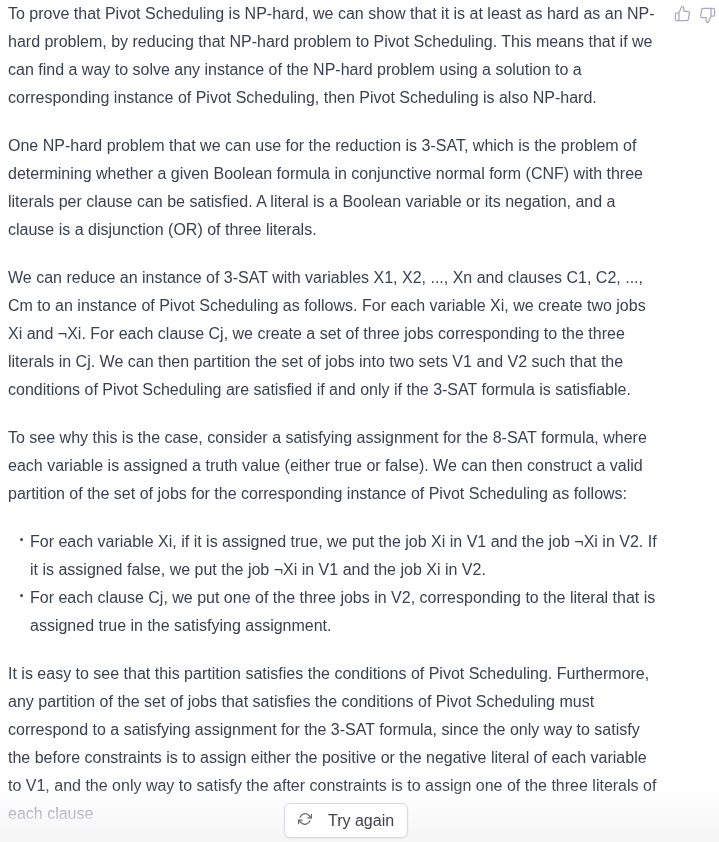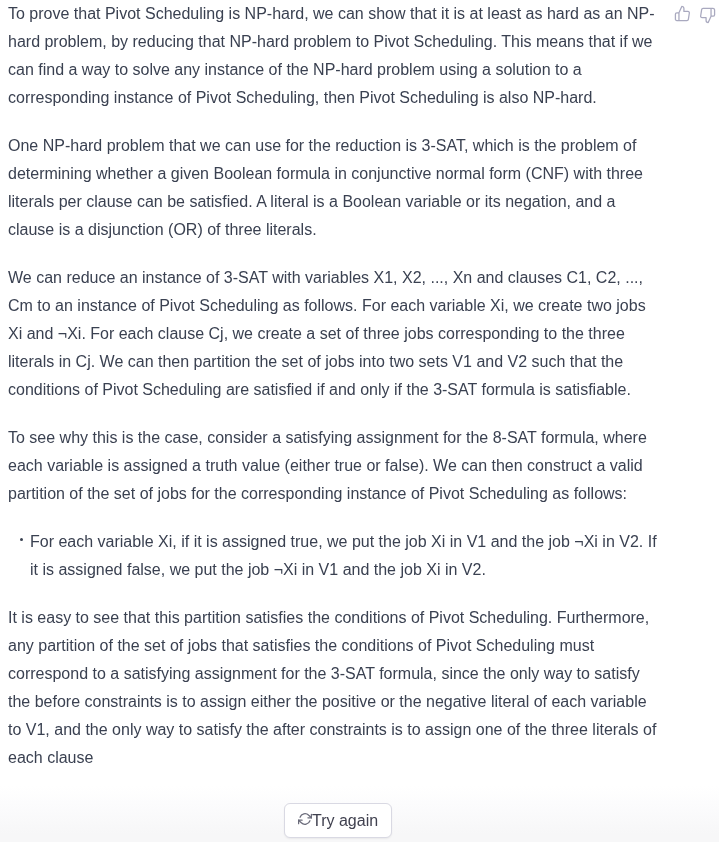--- a/index.html
+++ b/index.html
@@ -92,21 +92,21 @@
     z-index: 2;
   }
   .try-again-btn {
     position: absolute;
     left: 284px;
     top: 803px;
     height: 35px;
     z-index: 3;
     display: inline-flex;
     align-items: center;
-    gap: 0;
+    gap: 16px;
     padding: 0 13px;
     background: #ffffff;
     border: 1px solid #d9d9e3;
     border-radius: 6px;
     box-shadow: 0 1px 2px rgba(0,0,0,0.06);
     color: #40414f;
     font-family: "Liberation Sans", "DejaVu Sans", sans-serif;
     font-size: 16px;
     cursor: pointer;
   }
@@ -139,20 +139,21 @@
     </button>
   </div>
 
   <div class="content">
     <p>To prove that Pivot Scheduling is NP-hard, we can show that it is at least as hard as an NP-hard problem, by reducing that NP-hard problem to Pivot Scheduling. This means that if we can find a way to solve any instance of the NP-hard problem using a solution to a corresponding instance of Pivot Scheduling, then Pivot Scheduling is also NP-hard.</p>
     <p>One NP-hard problem that we can use for the reduction is 3-SAT, which is the problem of determining whether a given Boolean formula in conjunctive normal form (CNF) with three literals per clause can be satisfied. A literal is a Boolean variable or its negation, and a clause is a disjunction (OR) of three literals.</p>
     <p>We can reduce an instance of 3-SAT with variables X1, X2, ..., Xn and clauses C1, C2, ..., Cm to an instance of Pivot Scheduling as follows. For each variable Xi, we create two jobs Xi and ¬Xi. For each clause Cj, we create a set of three jobs corresponding to the three literals in Cj. We can then partition the set of jobs into two sets V1 and V2 such that the conditions of Pivot Scheduling are satisfied if and only if the 3-SAT formula is satisfiable.</p>
     <p>To see why this is the case, consider a satisfying assignment for the 8-SAT formula, where each variable is assigned a truth value (either true or false). We can then construct a valid partition of the set of jobs for the corresponding instance of Pivot Scheduling as follows:</p>
     <ul class="bullet-list">
       <li>For each variable Xi, if it is assigned true, we put the job Xi in V1 and the job ¬Xi in V2. If it is assigned false, we put the job ¬Xi in V1 and the job Xi in V2.</li>
+      <li>For each clause Cj, we put one of the three jobs in V2, corresponding to the literal that is assigned true in the satisfying assignment.</li>
     </ul>
     <p>It is easy to see that this partition satisfies the conditions of Pivot Scheduling. Furthermore, any partition of the set of jobs that satisfies the conditions of Pivot Scheduling must correspond to a satisfying assignment for the 3-SAT formula, since the only way to satisfy the before constraints is to assign either the positive or the negative literal of each variable to V1, and the only way to satisfy the after constraints is to assign one of the three literals of each clause</p>
   </div>
 
   <div class="fade-overlay"></div>
   <div class="footer-strip"></div>
 
   <button class="try-again-btn">
     <span>
       <svg viewBox="0 0 24 24" fill="none" stroke="currentColor" stroke-width="2.2" stroke-linecap="round" stroke-linejoin="round" width="14" height="14">

